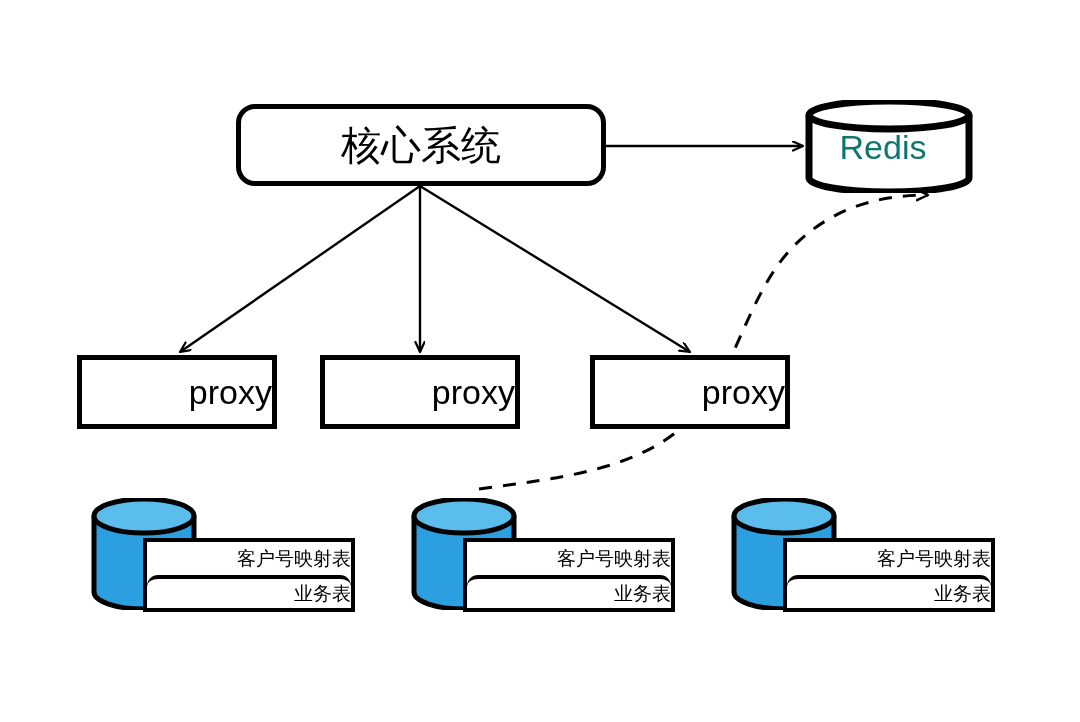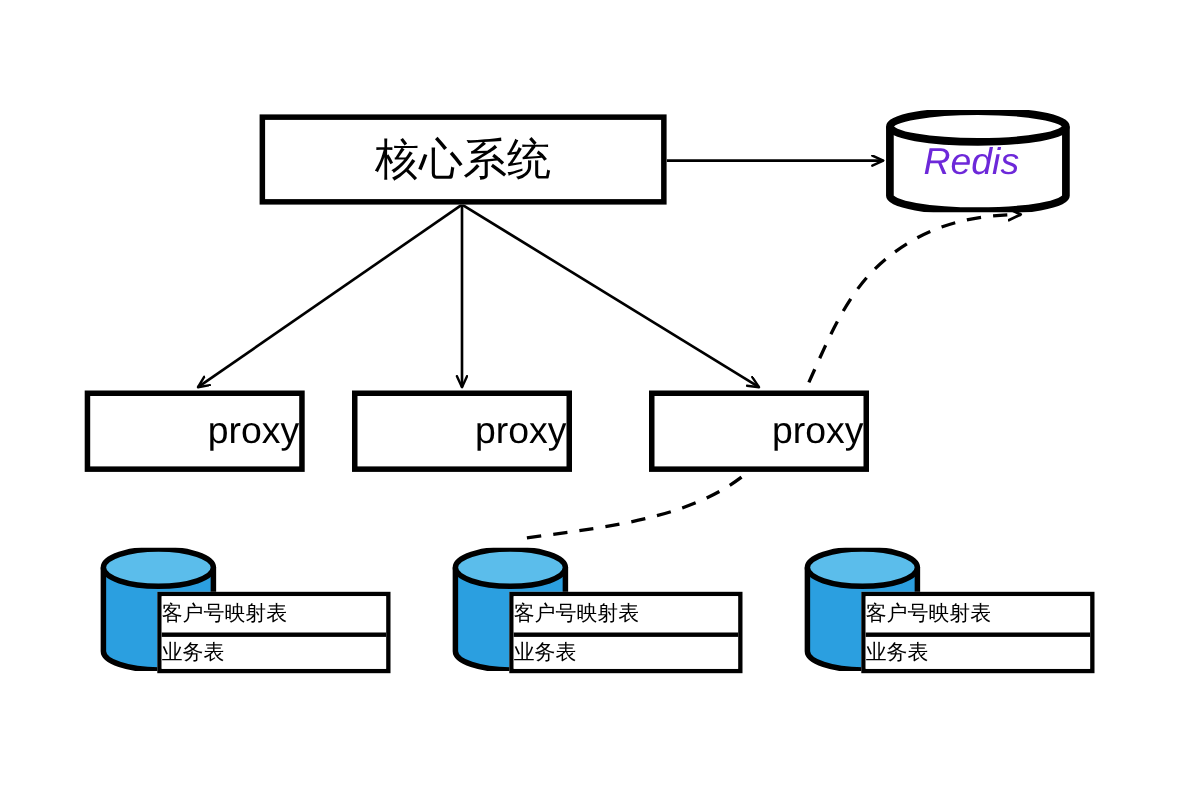--- a/index.html
+++ b/index.html
@@ -36,20 +36,21 @@
     justify-content: center;
     color: #000000;
     line-height: 1;
   }
   .core-box {
     left: 236px;
     top: 104px;
     width: 370px;
     height: 82px;
     font-size: 40px;
+    border-radius: 19px;
   }
   .proxy-box {
     top: 355px;
     width: 200px;
     height: 74px;
     font-size: 34px;
     justify-content: flex-end;
   }
   .proxy-1 { left: 77px; }
   .proxy-2 { left: 320px; }
@@ -71,23 +72,22 @@
   .cyl-redis .cyl-label {
     position: absolute;
     left: 0;
     top: 0;
     width: 156px;
     height: 93px;
     display: flex;
     align-items: center;
     justify-content: center;
     font-size: 34px;
-    color: #6d28d9;
+    color: #0f766e;
     line-height: 1;
-    font-style: italic;
   }
 
   
   .db-group {
     position: absolute;
     top: 498px;
     width: 270px;
     height: 122px;
   }
   .db-1 { left: 90px; }
@@ -108,28 +108,29 @@
     width: 212px;
     border: 4px solid #000000;
     box-sizing: border-box;
     background: #ffffff;
   }
   .db-row {
     height: 33px;
     background: #ffffff;
     display: flex;
     align-items: center;
-    justify-content: flex-start;
+    justify-content: flex-end;
     font-size: 19px;
     color: #000000;
     line-height: 1;
     box-sizing: border-box;
   }
   .db-row + .db-row {
     border-top: 4px solid #000000;
+    border-radius: 11px;
   }
 </style>
 </head>
 <body>
 
 <div id="canvas">
 
   <svg id="edges" viewBox="0 0 1080 722" xmlns="http://www.w3.org/2000/svg">
     <defs>
       <marker id="arrowOpen" markerWidth="14" markerHeight="14" refX="11" refY="5.2" orient="auto" markerUnits="userSpaceOnUse">

